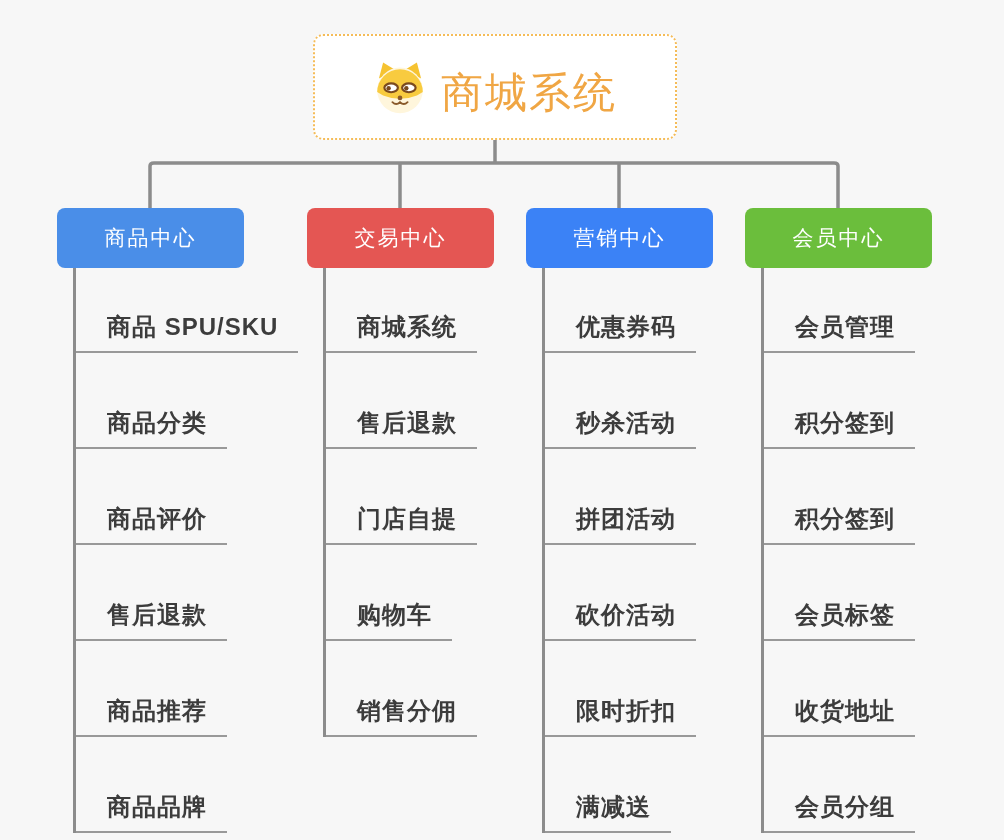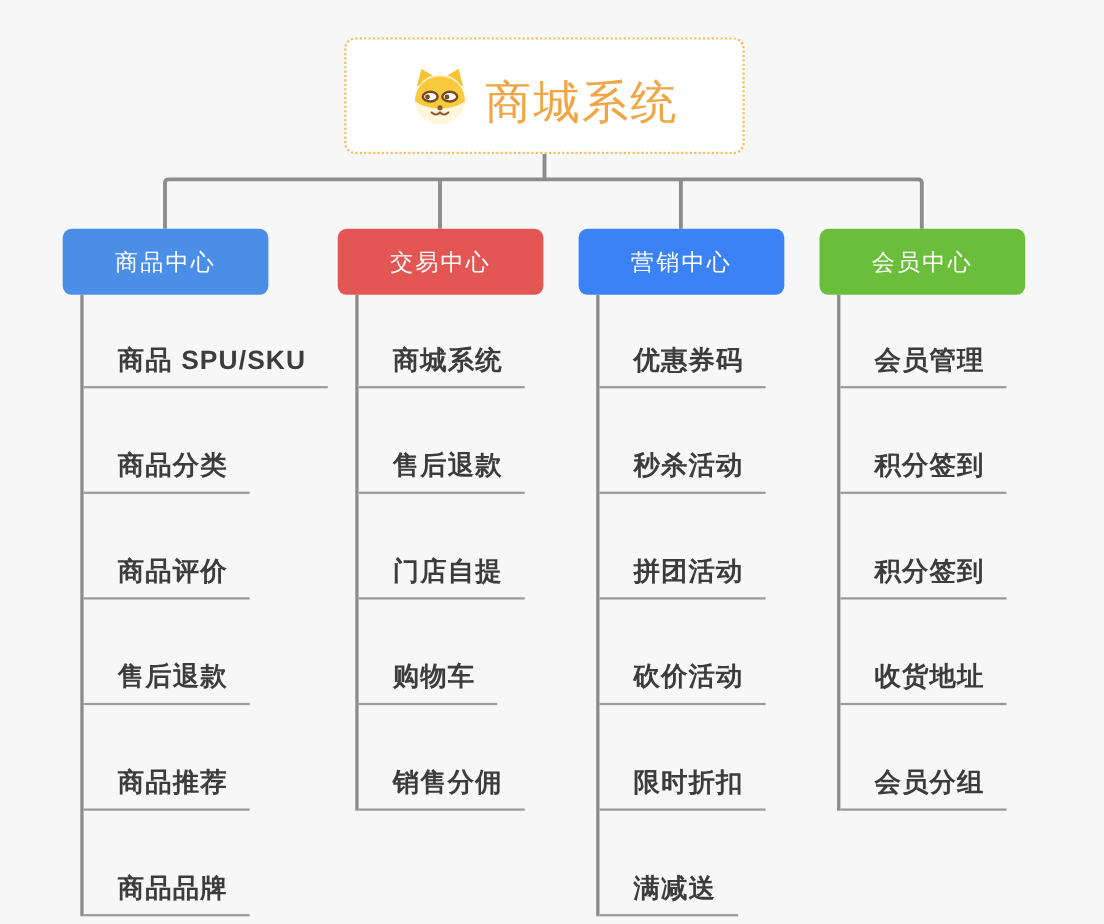--- a/index.html
+++ b/index.html
@@ -194,20 +194,23 @@
         <div class="item-row">
           <span class="subtopic">会员管理</span>
         </div>
         <div class="item-row">
           <span class="subtopic">积分签到</span>
         </div>
         <div class="item-row">
           <span class="subtopic">积分签到</span>
         </div>
         <div class="item-row">
+          <span class="subtopic">会员标签</span>
+        </div>
+        <div class="item-row">
           <span class="subtopic">收货地址</span>
         </div>
         <div class="item-row">
           <span class="subtopic">会员分组</span>
         </div>
       </div>
   </div>
 
 </div>
 

